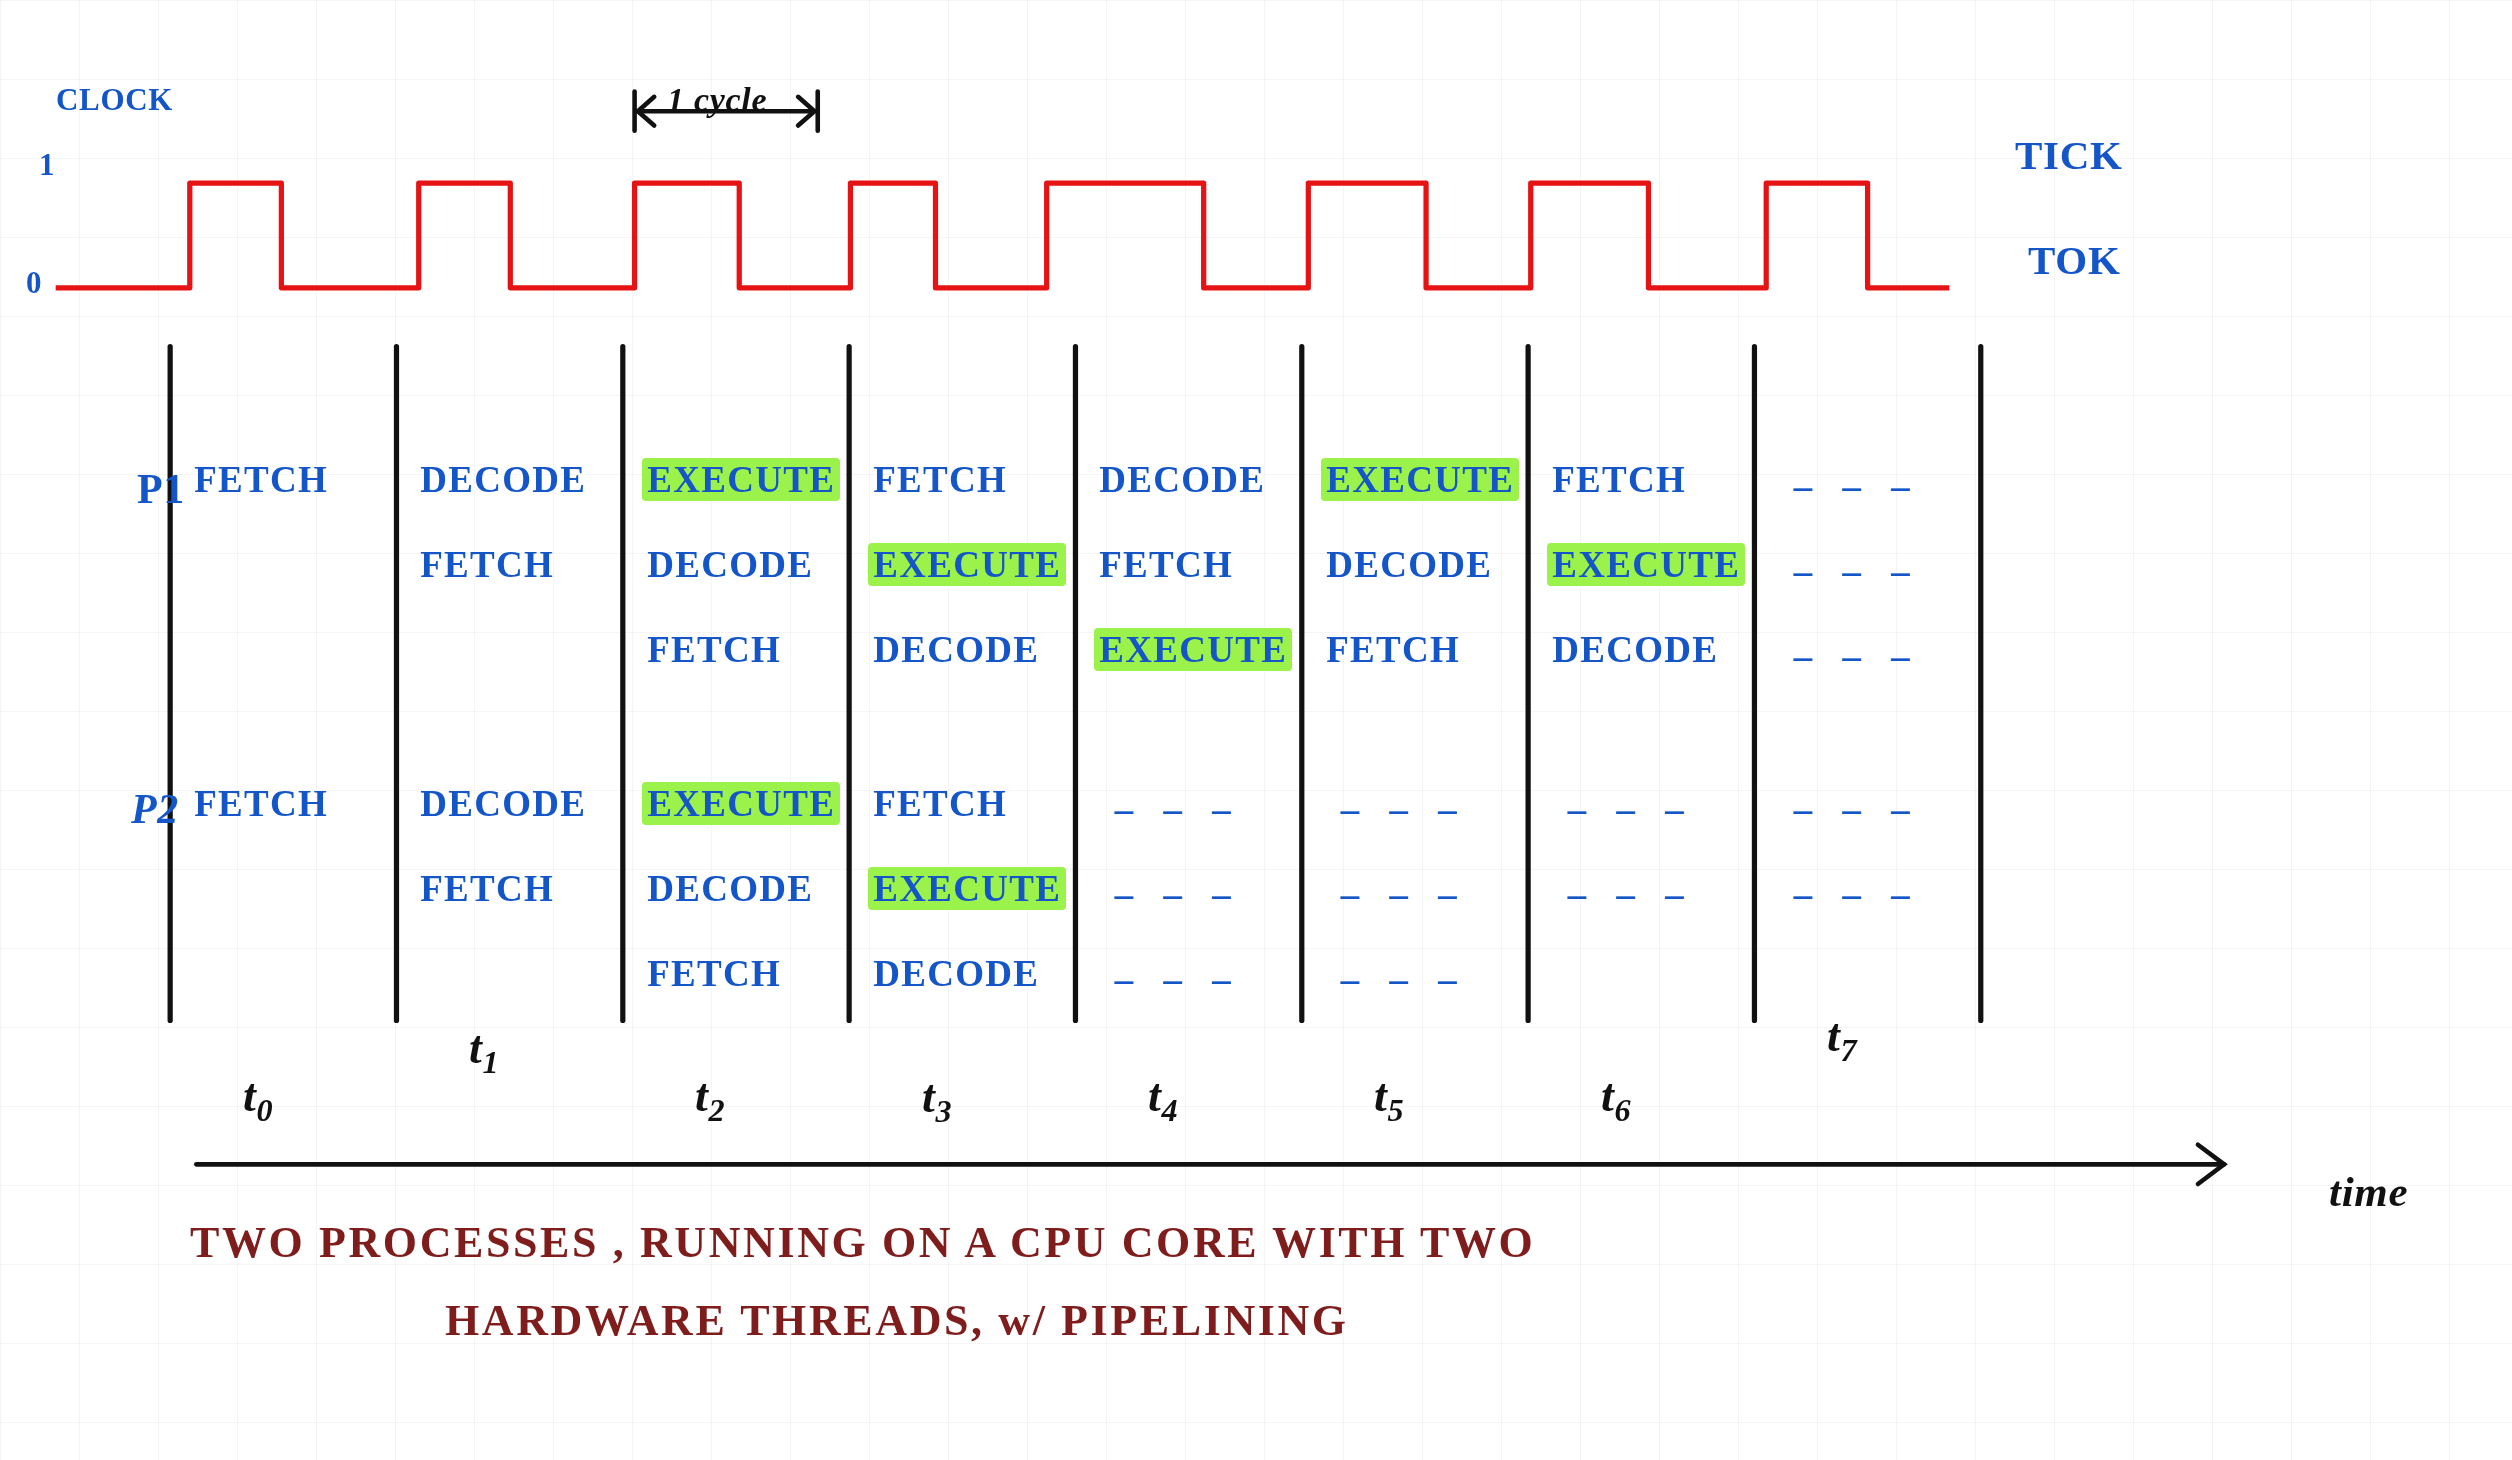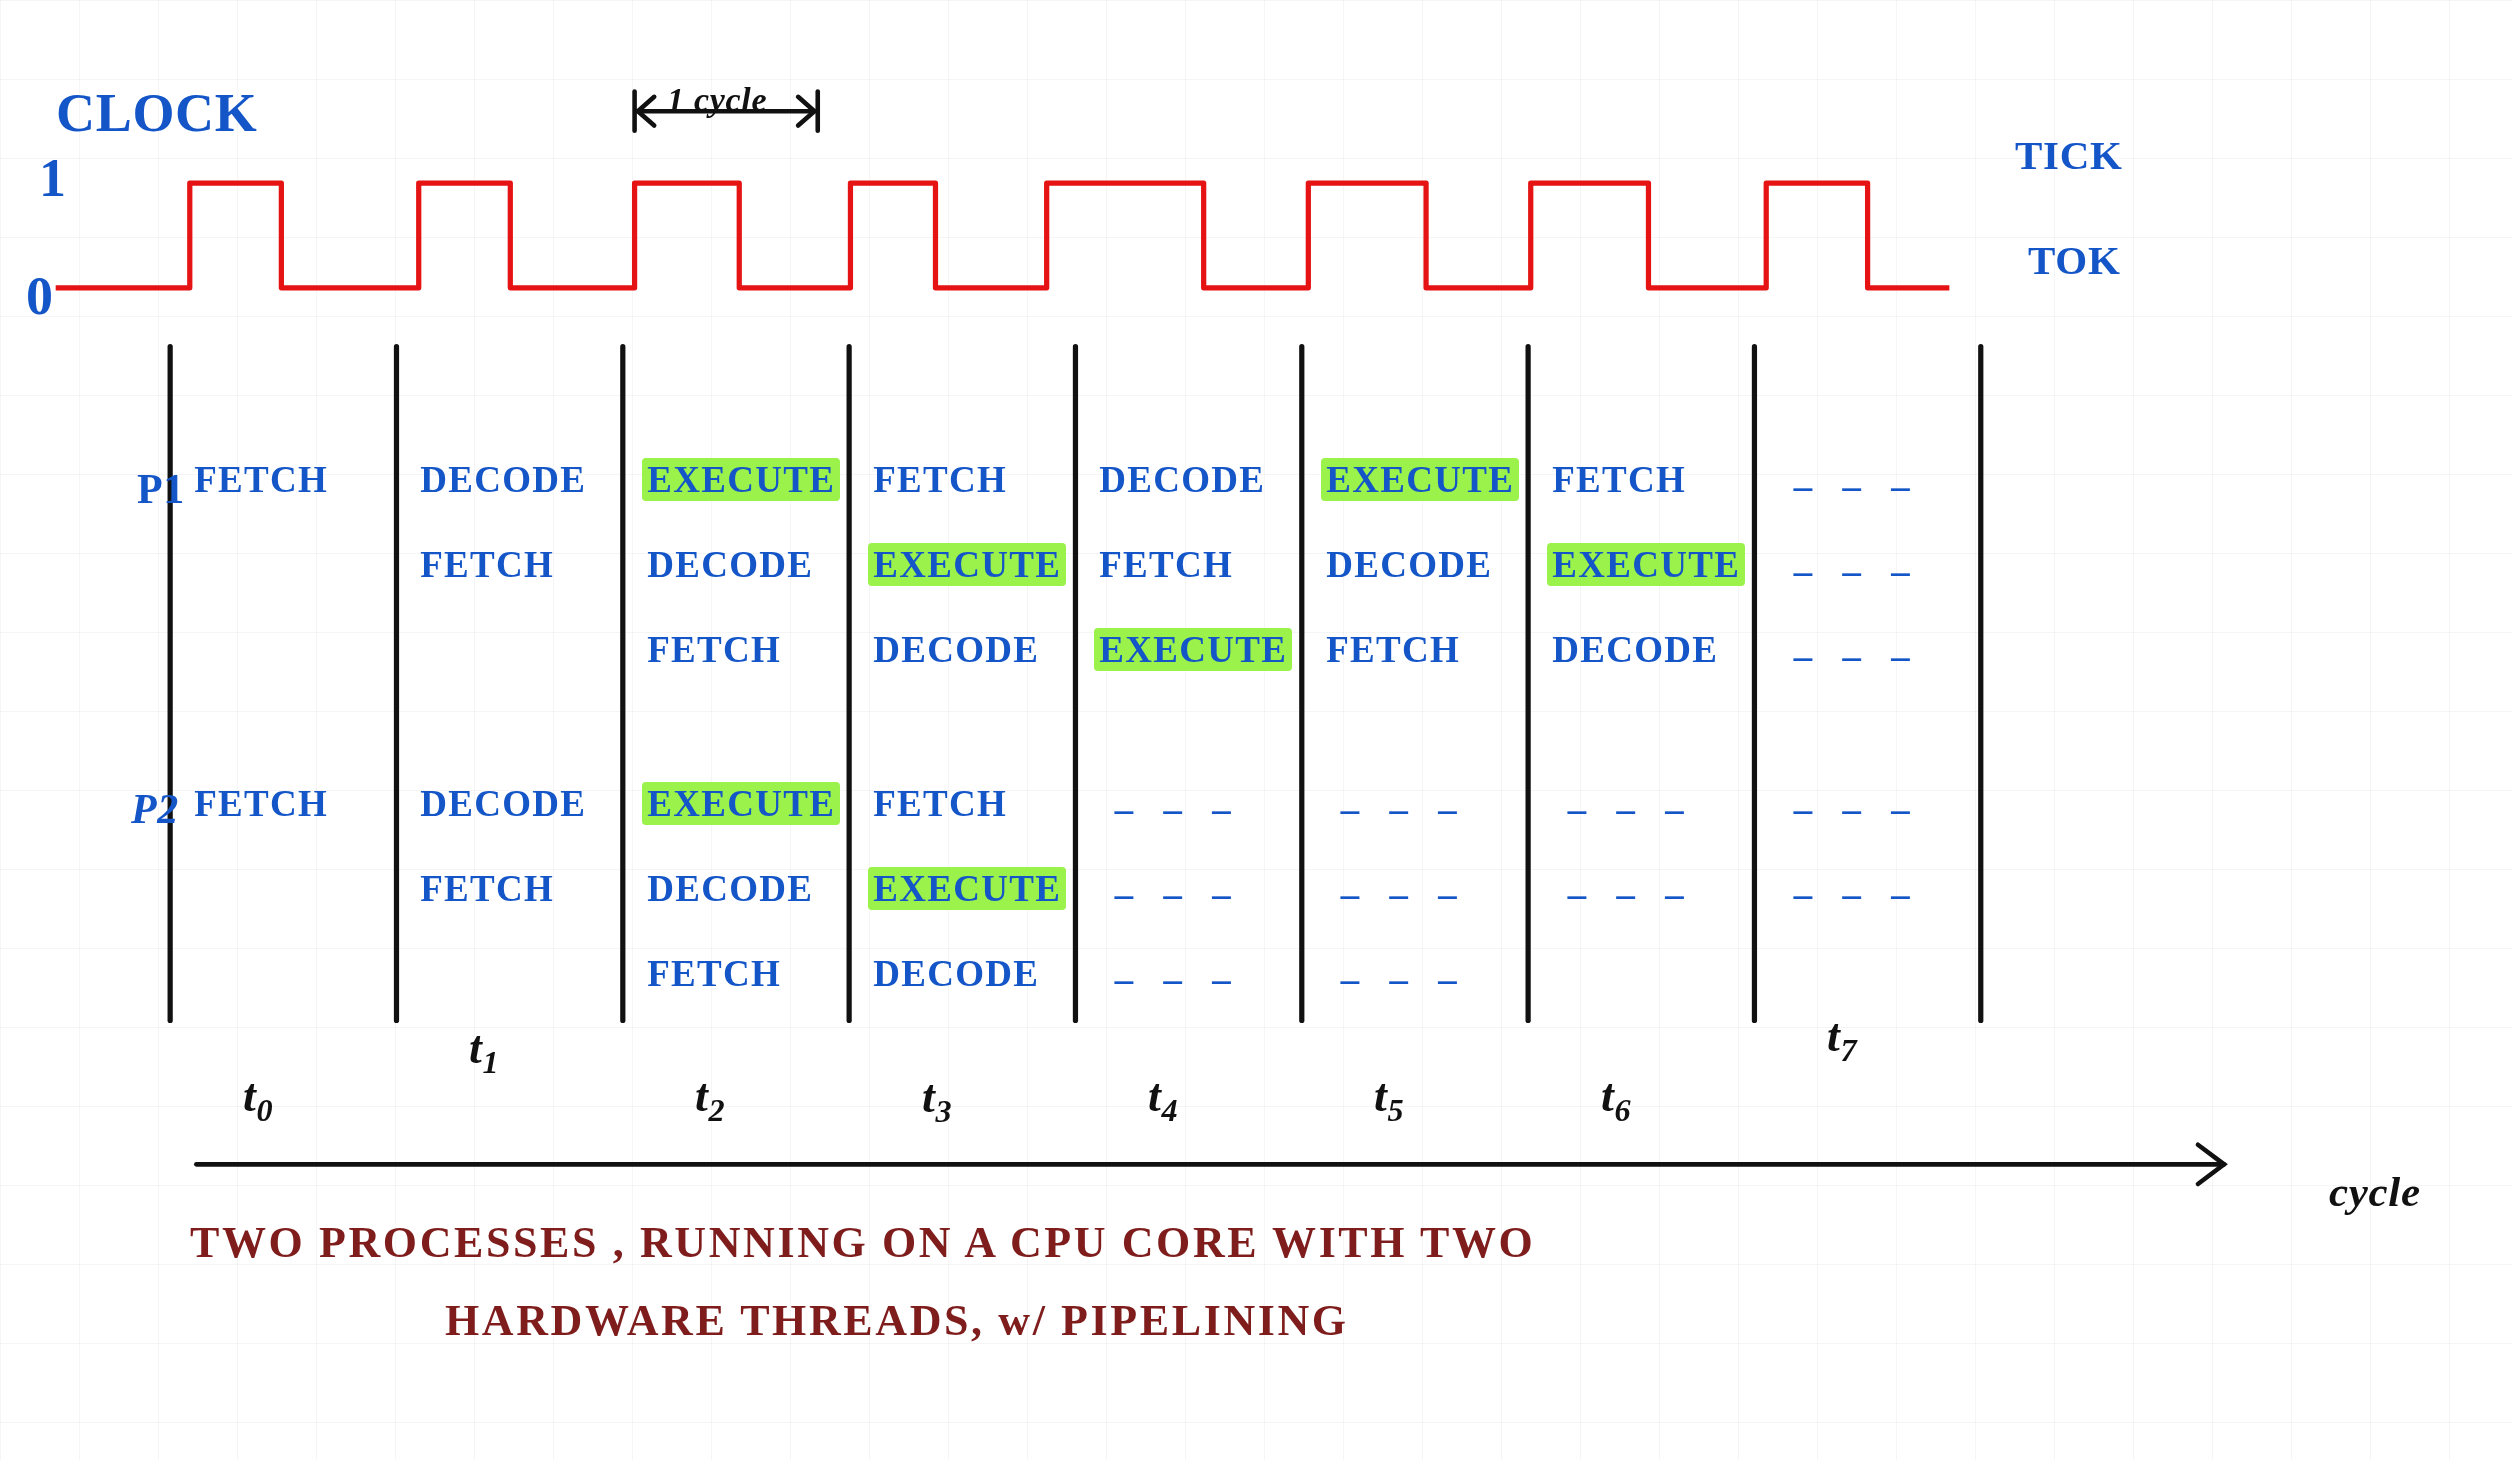--- a/index.html
+++ b/index.html
@@ -31,21 +31,21 @@
     position: absolute;
     font-weight: 700;
     white-space: nowrap;
     z-index: 2;
     letter-spacing: 0.7px;
   }
   .blue  { color: #1456c8; }
   .black { color: #111; margin-top: 29px; }
   .red   { color: #7f1d1d; }
 
-  .clock-label    { font-size: 54px; }
+  .clock-label    { font-size: 31px; }
   .tick-label     { font-size: 41px; }
   .cycle-label    { font-size: 34px; font-style: italic; }
   .time-label     { font-size: 43px; font-style: italic; }
   .t-col-label    { font-size: 46px; font-style: italic; }
   .p-label        { font-size: 42px; }
   .caption        { font-size: 44px; letter-spacing: 2.6px; }
 
   .stage {
     position: absolute;
     font-size: 37px;
@@ -111,21 +111,21 @@
     <line class="divider" x1="2682" x2="2682" y1="530" y2="1560"></line>
     <line class="divider" x1="3028" x2="3028" y1="530" y2="1560"></line>
   </svg>
 
 <div class="label blue clock-label" style="left:56px; top:82px;">CLOCK</div>
 <div class="label blue clock-label" style="left:39px; top:147px;">1</div>
 <div class="label blue clock-label" style="left:26px; top:265px;">0</div>
 <div class="label black cycle-label" style="left:667px; top:52px;">1 cycle</div>
 <div class="label blue tick-label" style="left:2015px; top:131px;">TICK</div>
 <div class="label blue tick-label" style="left:2028px; top:236px;">TOK</div>
-<div class="label black time-label" style="left:2329px; top:1138px;">cycle</div>
+<div class="label black time-label" style="left:2329px; top:1138px;">time</div>
 
 <div class="label blue p-label" style="left:137px; top:465px;">P1</div>
 <div class="label blue p-label" style="left:131px; top:785px;font-style:italic;">P2</div>
 
 <div class="label red caption" style="left:190px; top:1217px;">TWO PROCESSES , RUNNING ON A CPU CORE WITH TWO</div>
 <div class="label red caption" style="left:445px; top:1295px;">HARDWARE THREADS, w/ PIPELINING</div>
 
 <div class="label black t-col-label" style="left: 243px; top: 1040px;">t<sub style="font-size:0.7em">0</sub></div>
 <div class="label black t-col-label" style="left: 469px; top: 992px; font-style: italic;">t<sub style="font-size:0.7em">1</sub></div>
 <div class="label black t-col-label" style="left: 695px; top: 1040px; text-align: right;">t<sub style="font-size:0.7em">2</sub></div>

